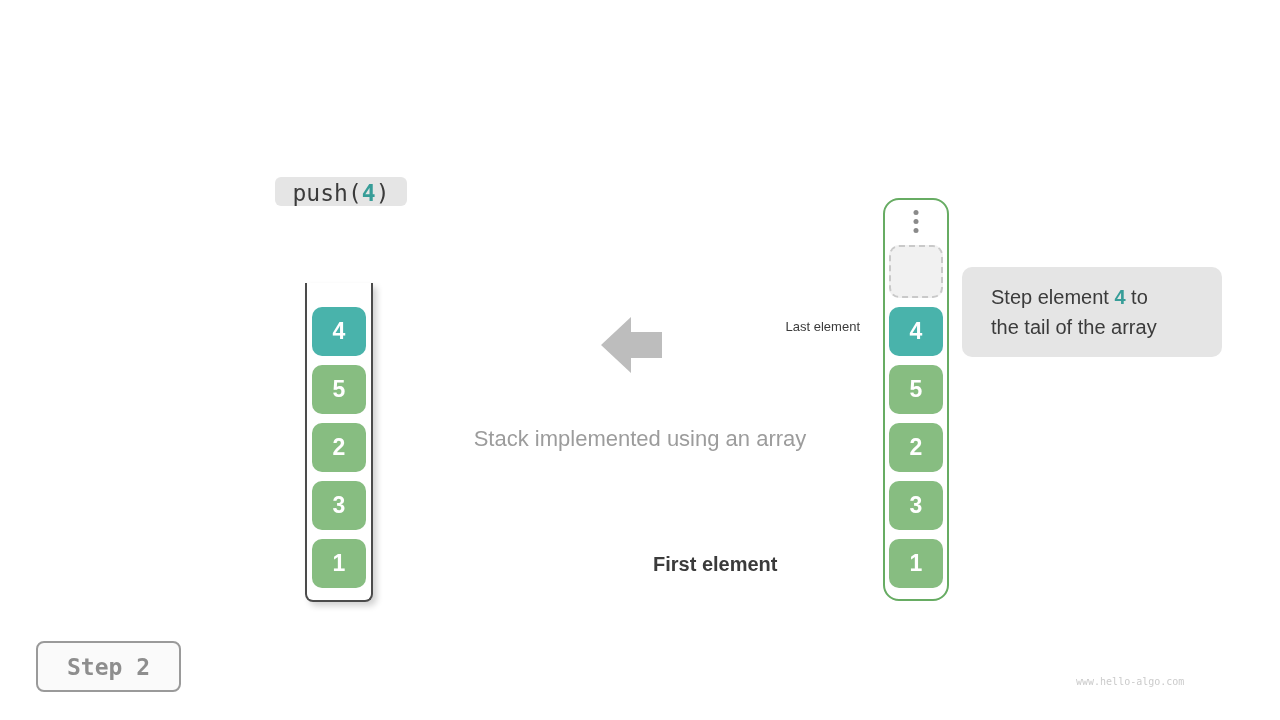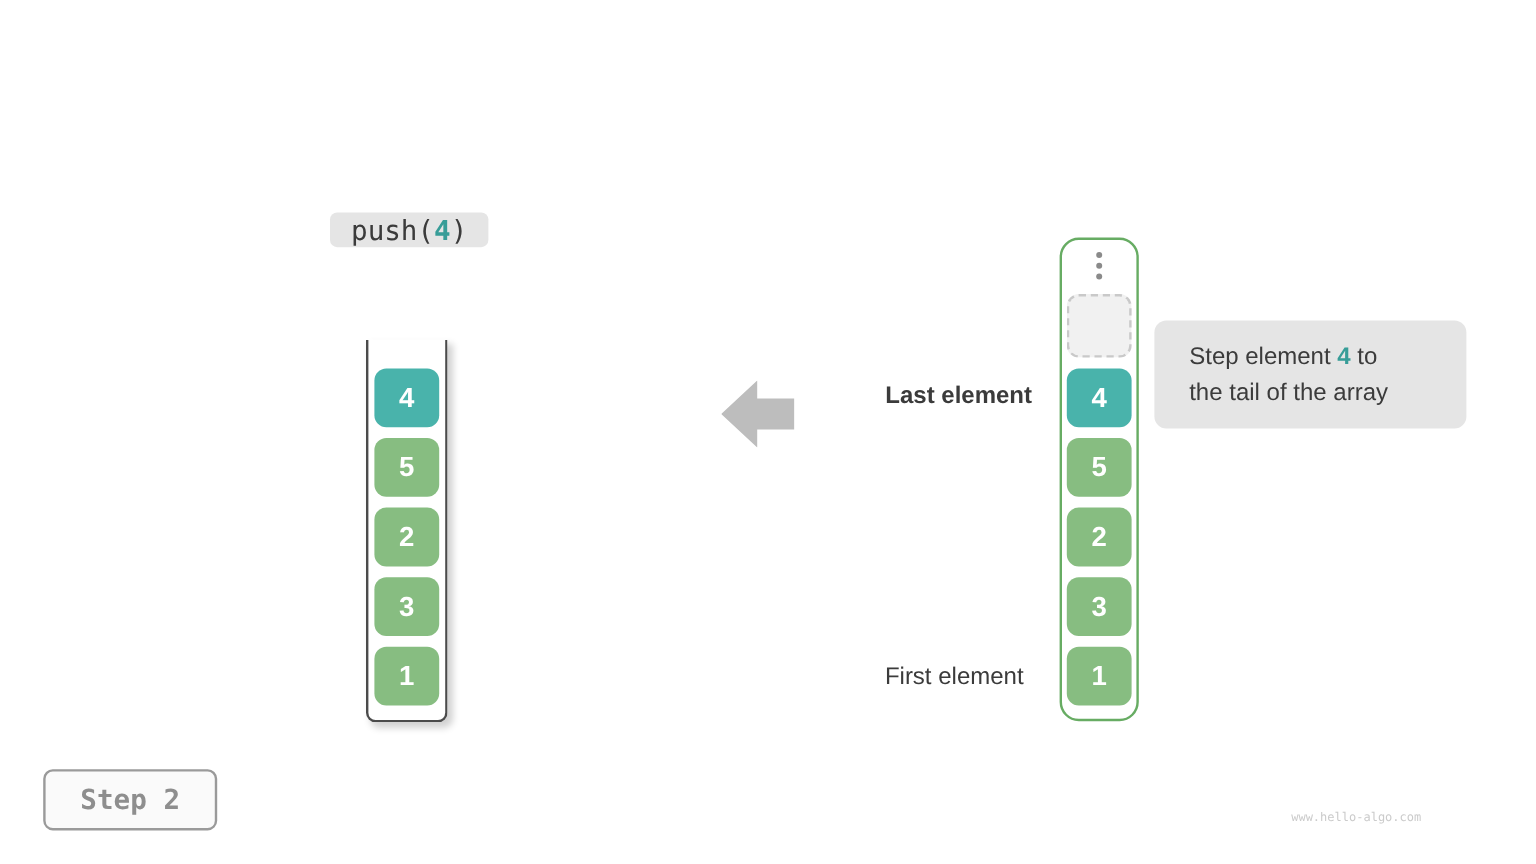--- a/index.html
+++ b/index.html
@@ -96,29 +96,28 @@
   .arrow-left {
     position: absolute;
     left: 601px; top: 317px;
     width: 61px; height: 56px;
   }
   .label-last {
     position: absolute;
     left: 660px; top: 319px;
     width: 200px;
     text-align: right;
-    font-size: 20px; font-weight: 700;
+    font-size: 13px; font-weight: 400;
     color: var(--text-dark, #3b3b3b);
   }
   .label-first {
     position: absolute;
     left: 653px; top: 553px;
     width: 200px;
-    text-align: right;
-    font-size: 20px; font-weight: 400;
+    font-size: 20px; font-weight: 700;
     color: var(--text-dark, #3b3b3b);
   }
   .caption {
     position: absolute;
     left: 440px; top: 426px;
     width: 400px;
     text-align: center;
     font-size: 22px;
     color: var(--caption-gray, #9c9c9c);
   }
@@ -178,20 +177,21 @@
       <div class="cell">3</div>
       <div class="cell">1</div>
     </div>
   </div>
 
   <svg class="arrow-left" viewBox="0 0 61 56" xmlns="http://www.w3.org/2000/svg">
     <polygon points="0,28 30,0 30,15 61,15 61,41 30,41 30,56" fill="#bdbdbd"></polygon>
   </svg>
 
   <div class="label-last">Last element</div>
+  <div class="caption">Stack implemented using an array</div>
   <div class="label-first">First element</div>
 
   <div class="right-stack">
     <div class="ellipsis-icon">
       <span class="dot"></span>
       <span class="dot"></span>
       <span class="dot"></span>
     </div>
     <div class="empty-slot"></div>
     <div class="cells">

